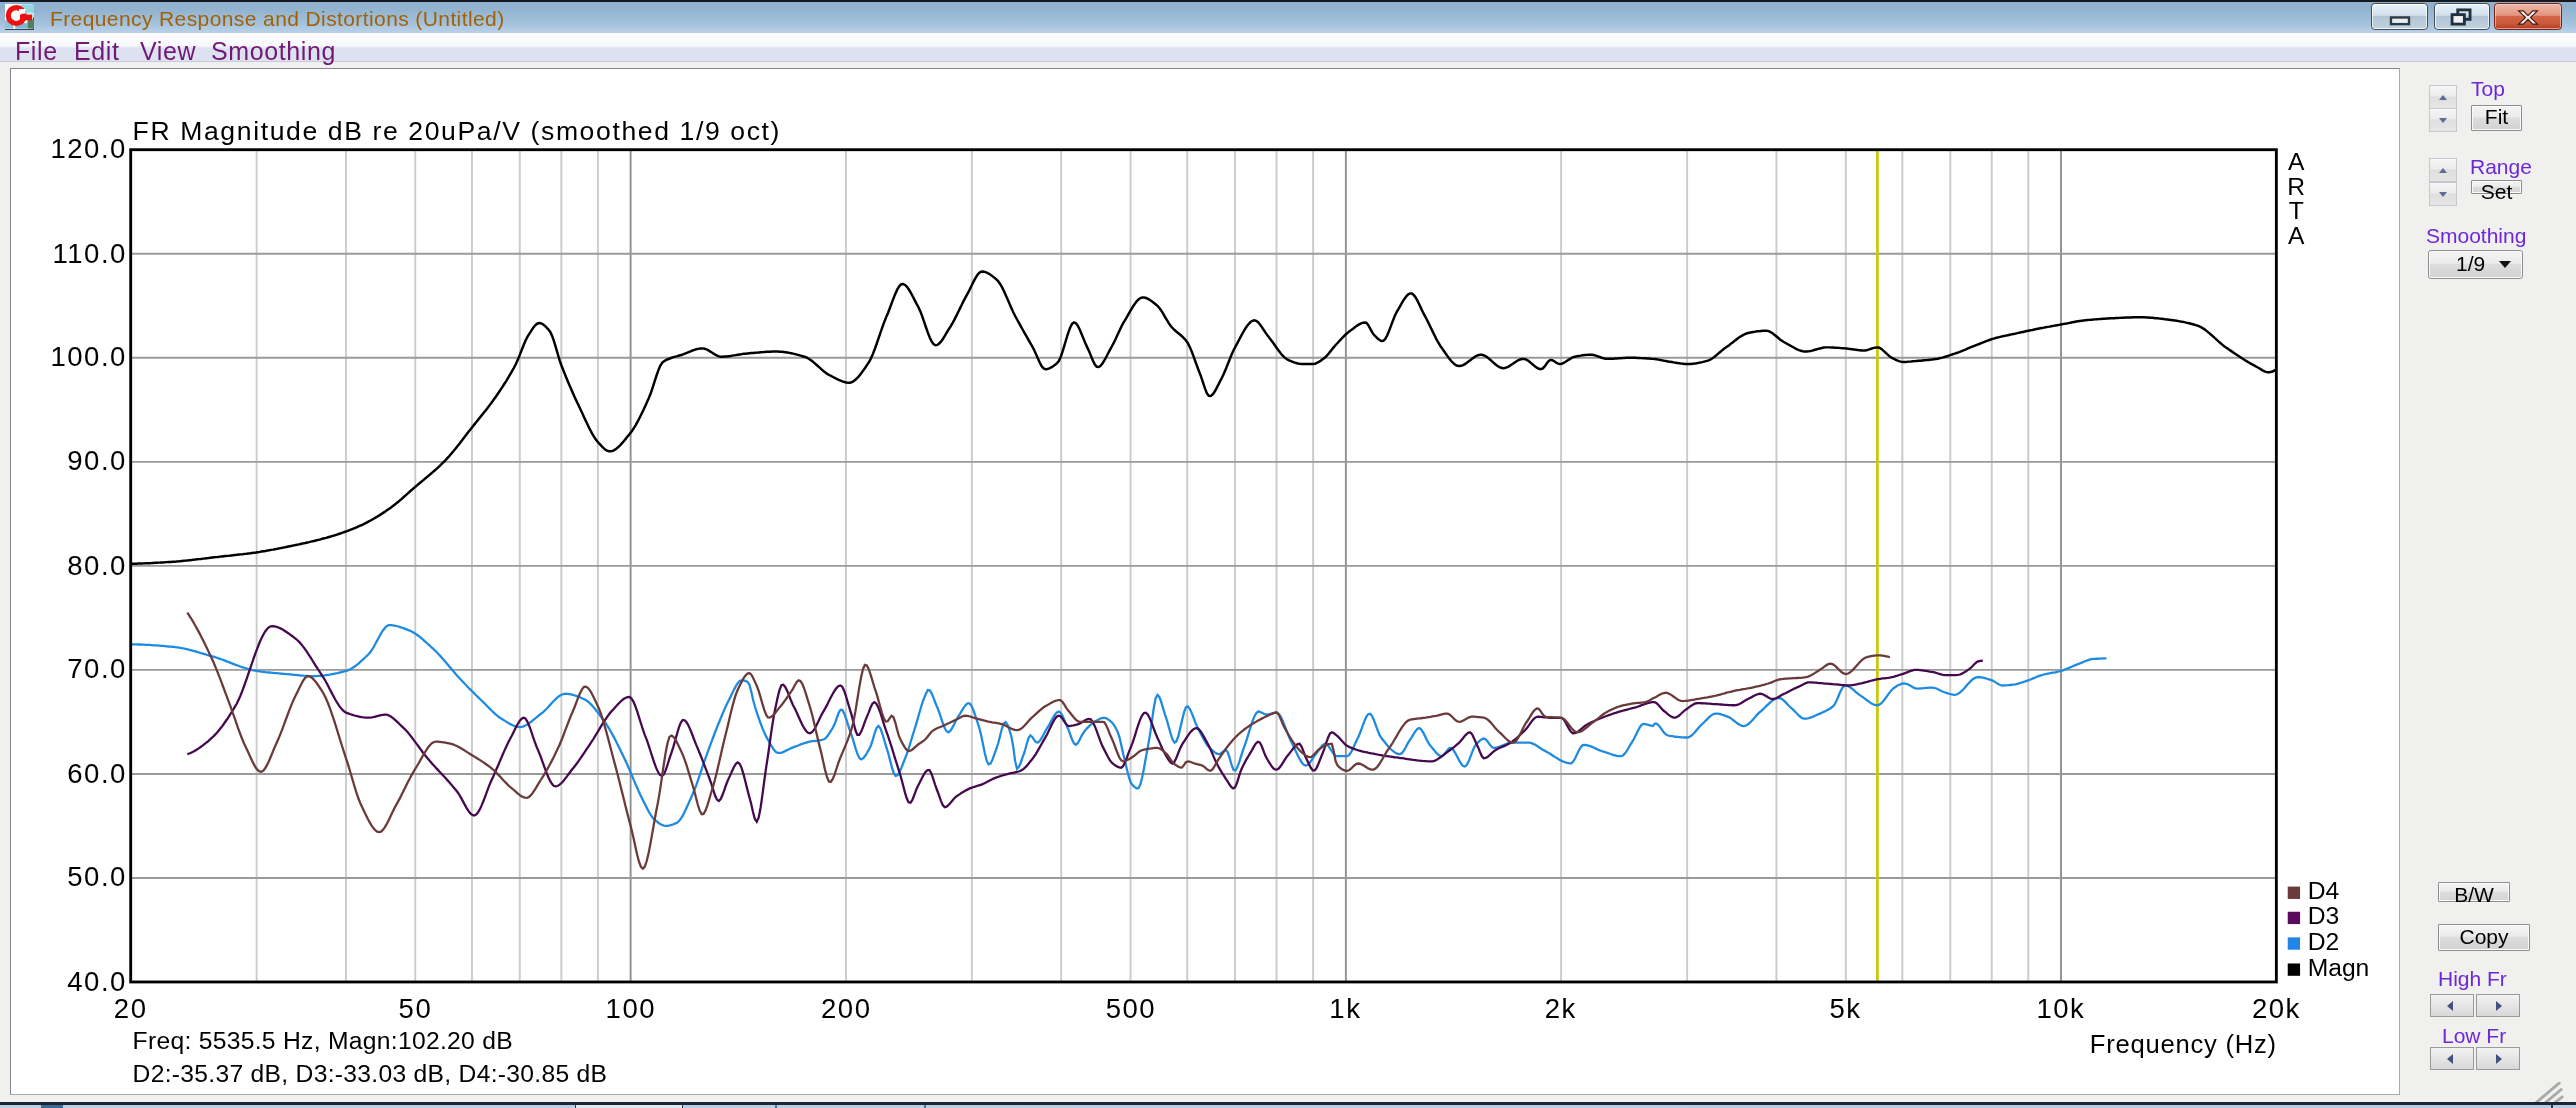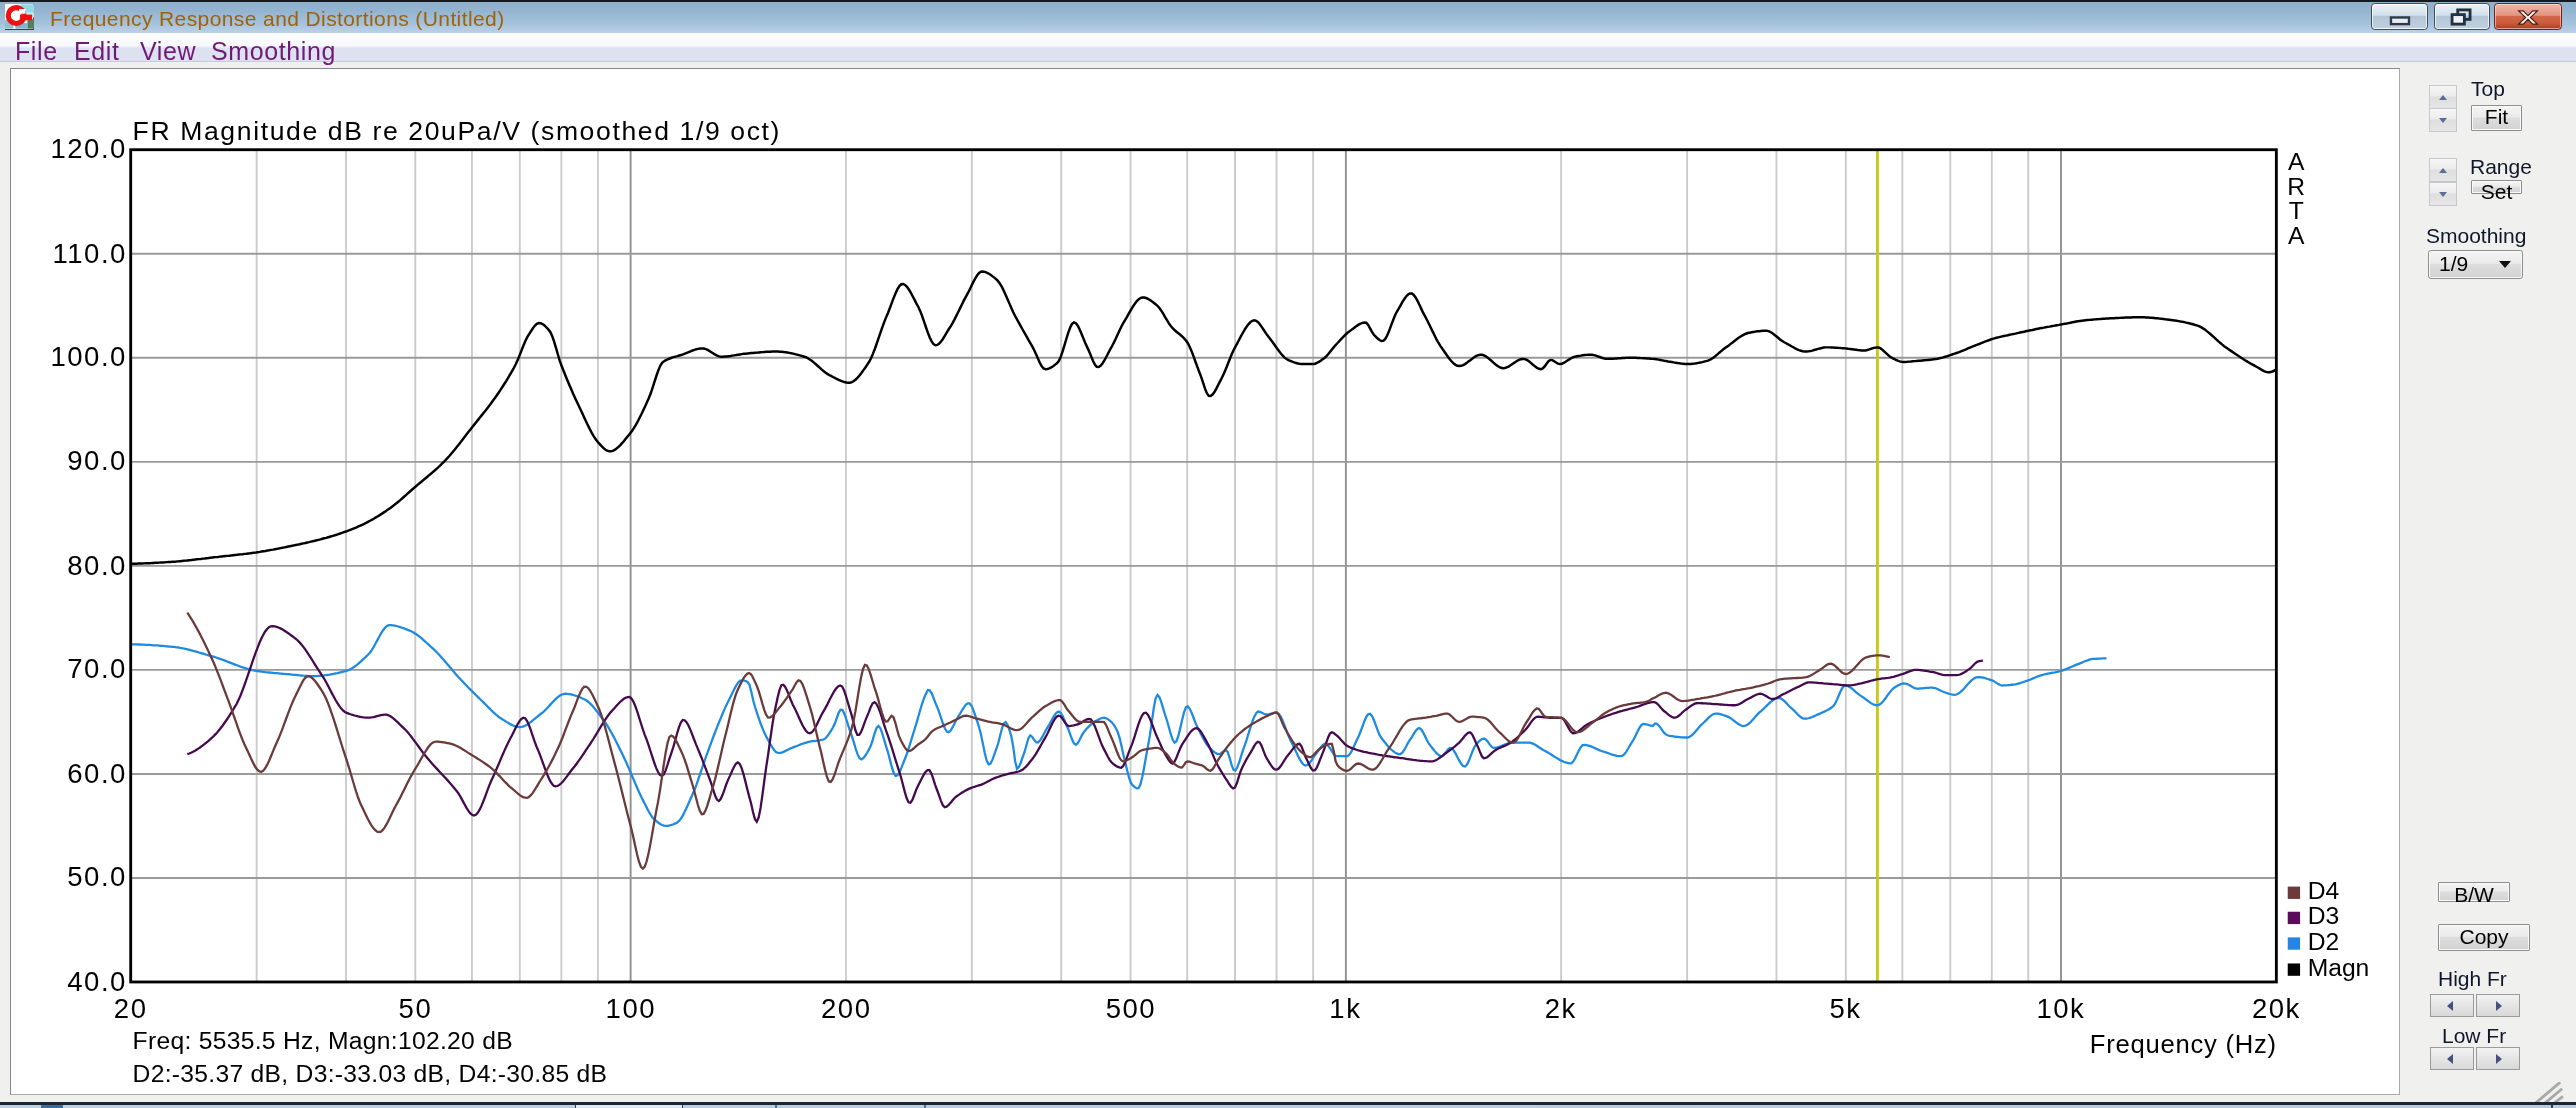--- a/index.html
+++ b/index.html
@@ -13,21 +13,21 @@
 box-shadow:inset 0 0 0 0.9px rgba(255,255,255,.8)}
 #b-min{left:2371px;width:57px}
 #b-max{left:2434px;width:56px}
 #b-close{left:2494px;width:68px;background:linear-gradient(#f0b6a6 0%,#e39580 45%,#d4654a 50%,#c95a38 78%,#ae3a23 100%);border-color:#7a2015;box-shadow:inset 0 0 0 0.9px rgba(255,230,220,.6)}
 #menubar{position:absolute;left:0;top:33px;width:2576px;height:29px;
 background:linear-gradient(#fdfdfe 0%,#f7f8fb 45%,#dde2f1 55%,#dde1f0 100%);border-bottom:0.9px solid #c6c9d8}
 .mi{position:absolute;top:37px;font-size:25px;letter-spacing:0.6px;color:#701a75}
 #plotbox{position:absolute;left:9.5px;top:68px;width:2390px;height:1027px;background:#fff;
 border:1.9px solid #828790;border-bottom-color:#a8aaad;border-right-color:#a8aaad}
 svg text{font-family:"Liberation Sans",sans-serif}
-.plabel{position:absolute;font-size:21px;color:#0f172a}
+.plabel{position:absolute;font-size:21px;color:#6d28d9}
 .btn{position:absolute;border:1.9px solid #8e8e8e;border-radius:1px;text-align:center;
 background:linear-gradient(#f4f4f4 0%,#ebebeb 45%,#dddddd 50%,#d2d2d2 100%);
 font-size:21px;color:#000;box-shadow:inset 0 0 0 0.9px #fbfbfb}
 .spin{position:absolute;width:27.5px;height:24px;border:0.9px solid #c3c9cf;
 background:linear-gradient(#f6f6f6 0%,#ececec 45%,#dedede 50%,#e6e6e6 100%)}
 .spin:after{content:"";position:absolute;left:8.5px;border-left:4.7px solid transparent;border-right:4.7px solid transparent}
 .sup:after{top:8.5px;border-bottom:5.7px solid #5d6b99}
 .sdn:after{top:8.5px;border-top:5.7px solid #5d6b99}
 .arrbtn{position:absolute;width:44px;height:23px;border:1.9px solid #9a9a9a;
 background:linear-gradient(#f2f2f2,#d8d8d8)}
@@ -148,21 +148,21 @@
 <div class="plabel" style="left:2471px;top:77px">Top</div>
 <div class="spin sup" style="left:2429px;top:85px"></div>
 <div class="spin sdn" style="left:2429px;top:108px"></div>
 <div class="btn" style="left:2471px;top:105px;width:51px;height:26px;line-height:22px">Fit</div>
 <div class="plabel" style="left:2470px;top:155px">Range</div>
 <div class="spin sup" style="left:2429px;top:158px"></div>
 <div class="spin sdn" style="left:2429px;top:182px"></div>
 <div class="btn" style="left:2471px;top:180px;width:51px;height:14px;line-height:22px">Set</div>
 <div class="plabel" style="left:2426px;top:224px">Smoothing</div>
 <div class="btn" style="left:2428px;top:250px;width:95px;height:29px;text-align:left;border-radius:2.8px">
-<span style="margin-left:10px;line-height:26px">1/9</span>
+<span style="margin-left:27px;line-height:26px">1/9</span>
 <span style="position:absolute;right:11.4px;top:10.4px;border-left:6.6px solid transparent;border-right:6.6px solid transparent;border-top:7.6px solid #111"></span></div>
 <div class="btn" style="left:2438px;top:882px;width:72px;height:20px;line-height:24px">B/W</div>
 <div class="btn" style="left:2438px;top:924px;width:92px;height:26.6px;line-height:23px">Copy</div>
 <div class="plabel" style="left:2438px;top:967px">High Fr</div>
 <div class="arrbtn aleft" style="left:2430px;top:994px"></div>
 <div class="arrbtn aright" style="left:2476px;top:994px"></div>
 <div class="plabel" style="left:2442px;top:1024px">Low Fr</div>
 <div class="arrbtn aleft" style="left:2430px;top:1047px"></div>
 <div class="arrbtn aright" style="left:2476px;top:1047px"></div>
 <svg style="position:absolute;left:2534px;top:1082px" width="30" height="21" viewBox="0 0 32 22">

